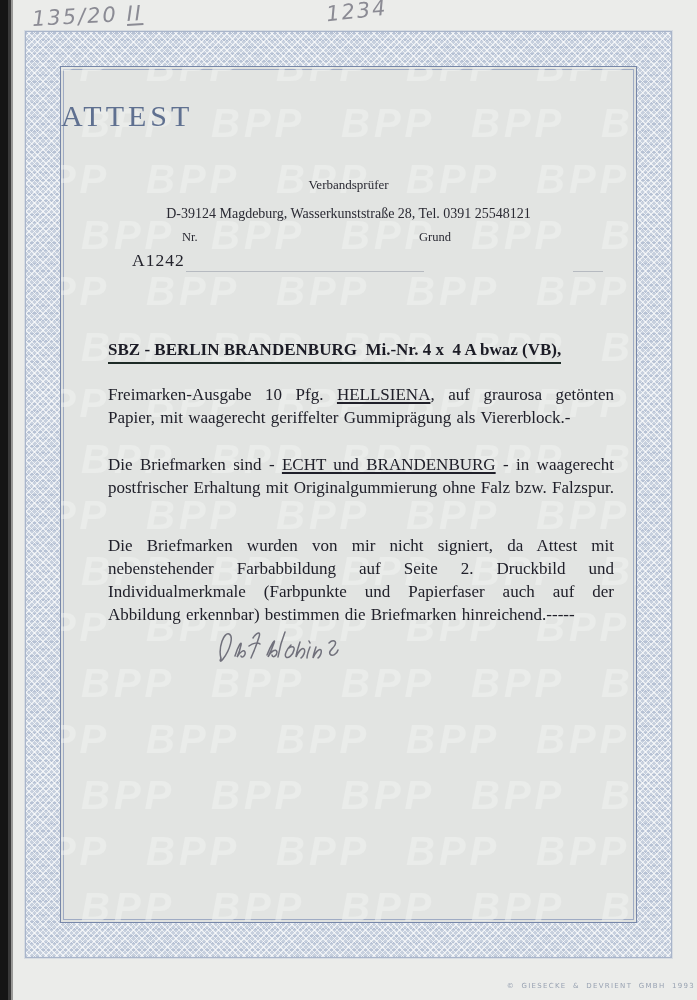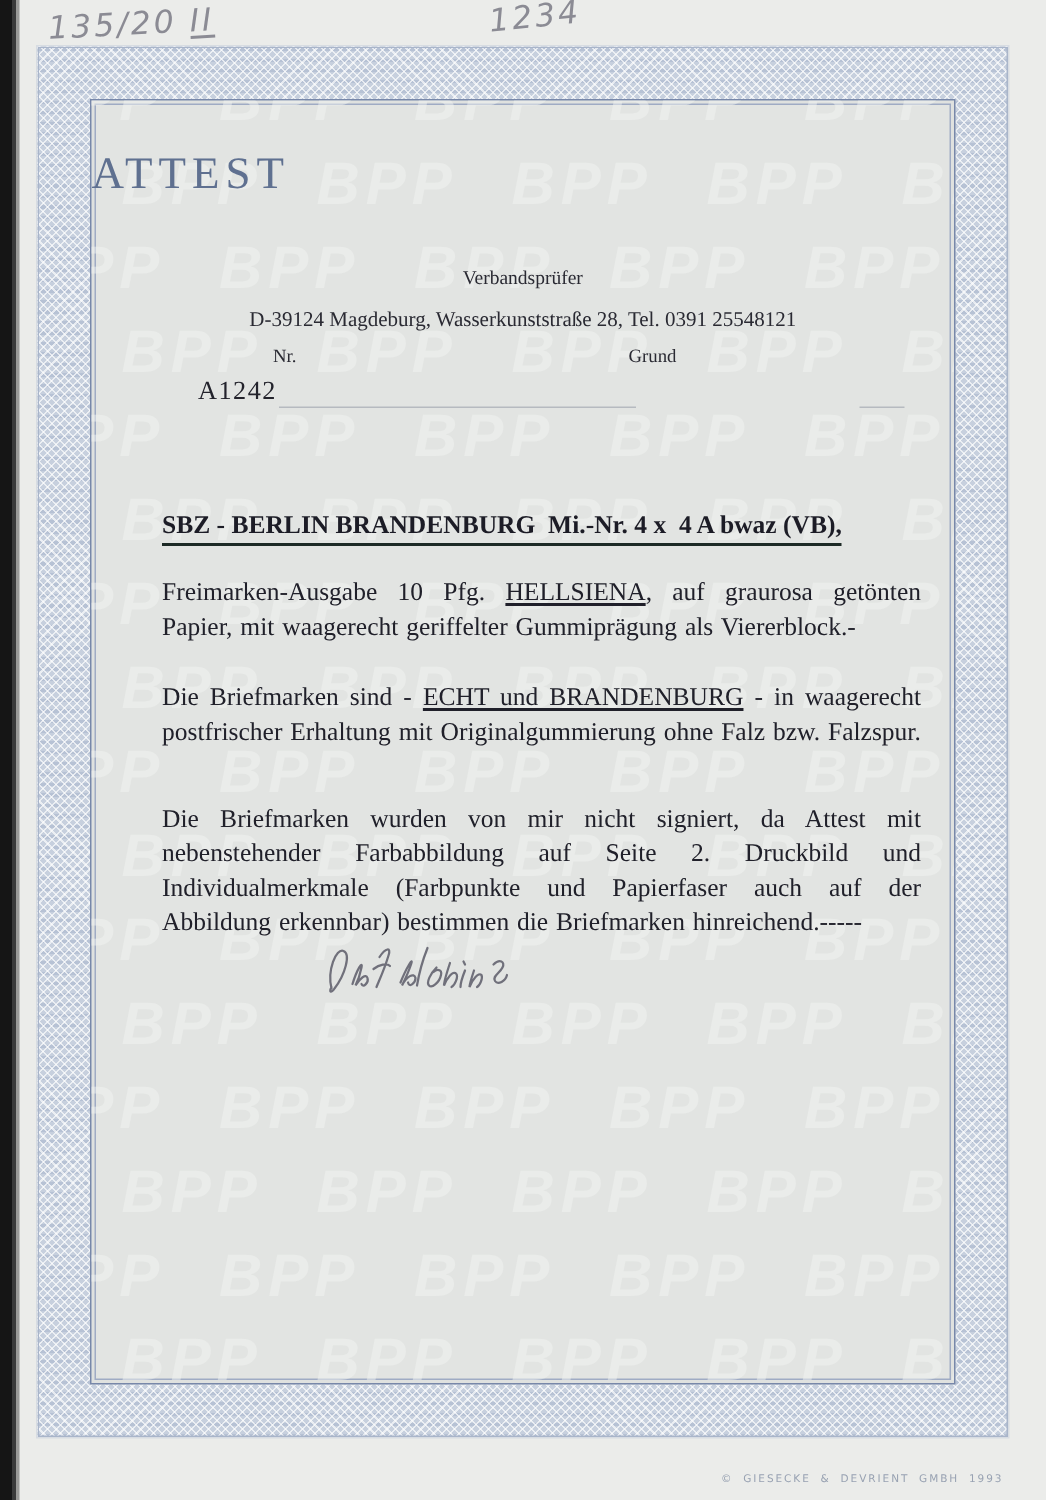--- a/index.html
+++ b/index.html
@@ -86,21 +86,21 @@
   .sig{ position:absolute; left:150px; top:552px; }
   .pruefgebiet{
     position:absolute; left:0; right:0; top:817px; text-align:center;
     font-size:13.5px; color:#2a2a33; transform:translateX(18px);
   }
   .legal{
     position:absolute; left:0; right:0; top:843px; text-align:center;
     font-size:13px; color:#6e7e9d; letter-spacing:.3px;
   }
   .printer{
-    position:absolute; right:28px; top:982px;
+    position:absolute; right:2px; top:982px;
     font:7px "DejaVu Sans", sans-serif; letter-spacing:1.3px; color:#98a2b2;
     word-spacing:3px;
   }
 </style>
 </head>
 <body>
 
 <div class="scan">
 
   <div class="edge-strip"></div>

